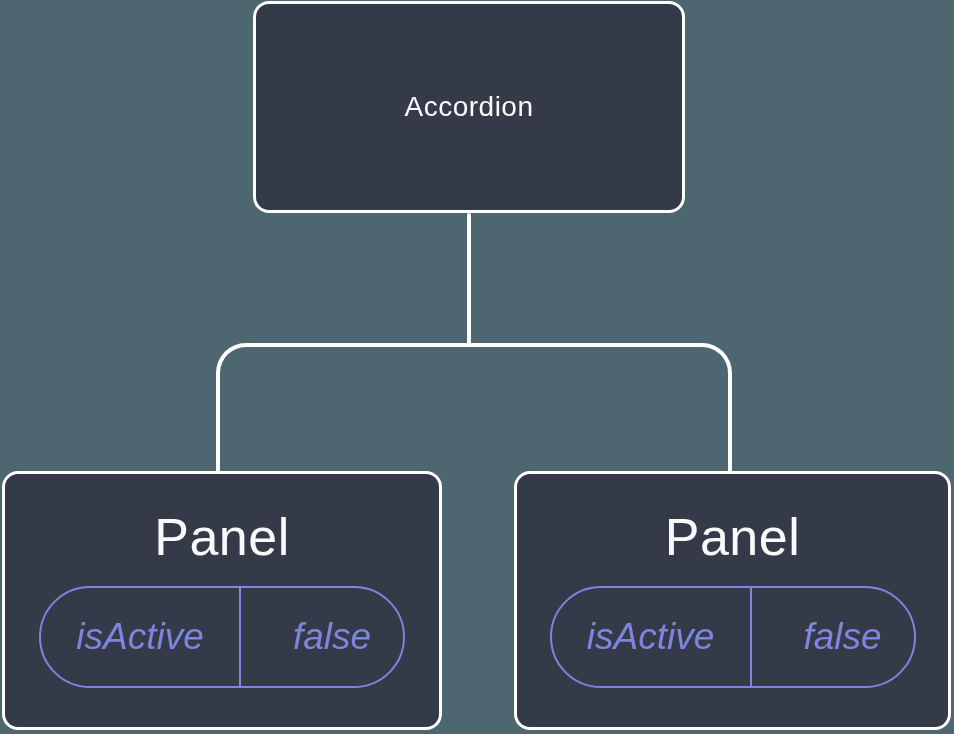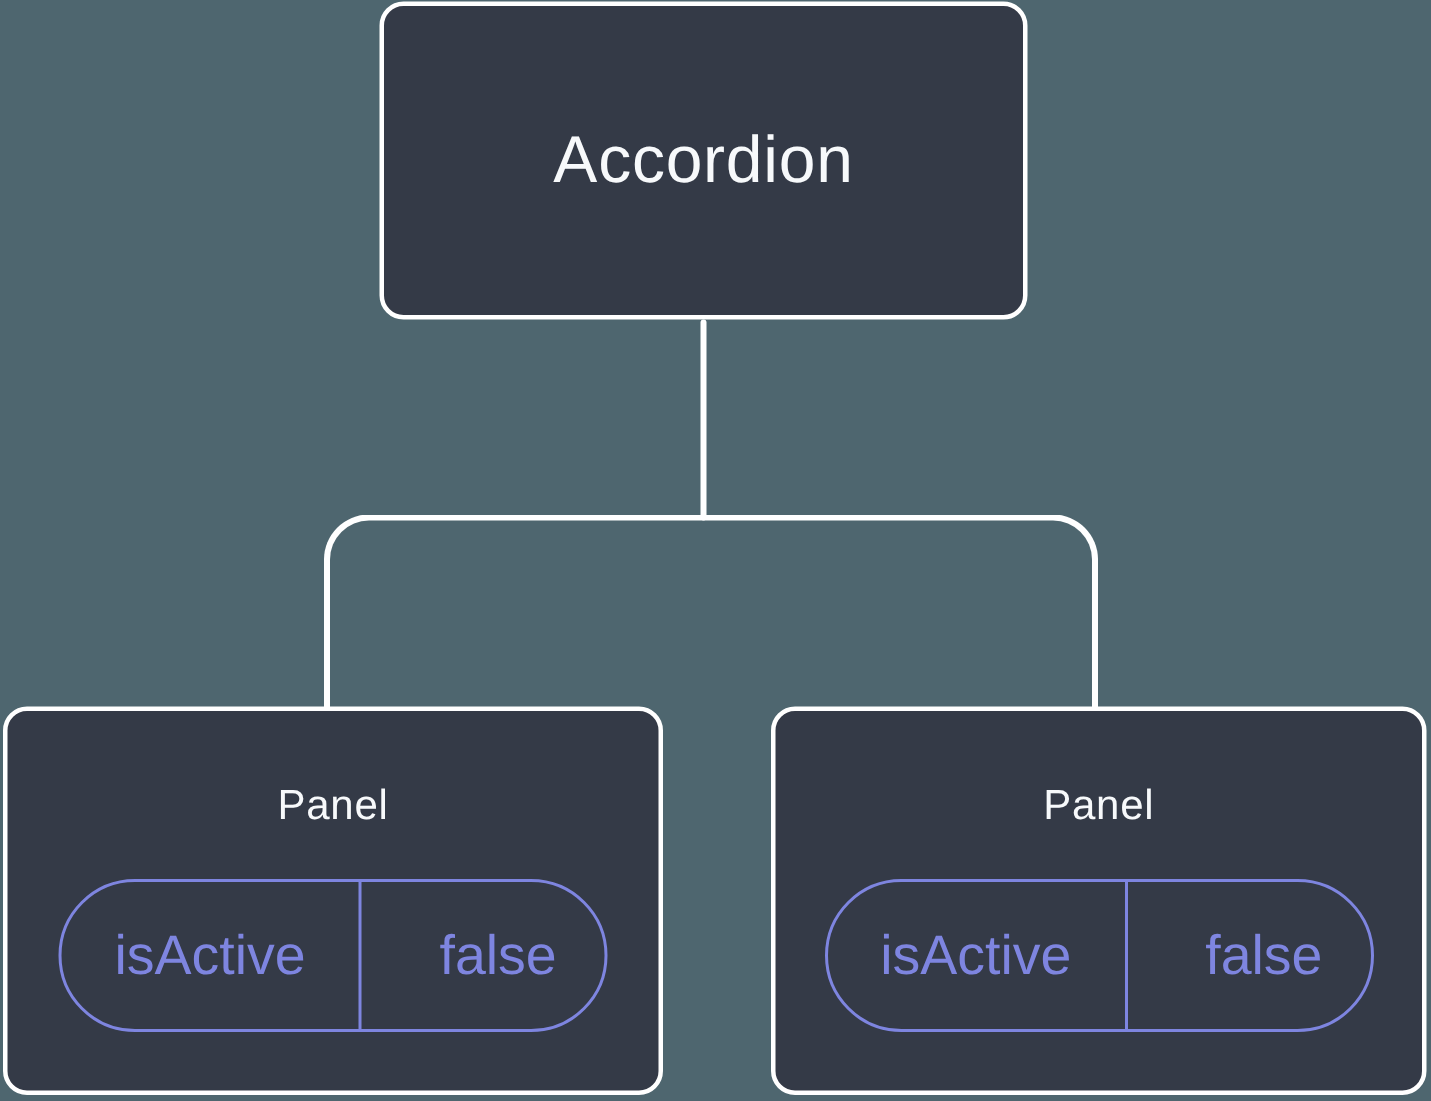--- a/index.html
+++ b/index.html
@@ -27,47 +27,47 @@
     background:var(--node_fill);
     border:3px solid var(--node_border);
     border-radius:16px;
   }
   .node-root{
     left:253px;top:1px;width:432px;height:212px;
     display:flex;align-items:center;justify-content:center;
   }
   .node-label{
     color:var(--text_primary);
-    font-size:44px;font-weight:500;letter-spacing:.5px;
+    font-size:28px;font-weight:500;letter-spacing:.5px;
   }
   .node-panel{
     top:471px;height:259px;
     display:flex;flex-direction:column;align-items:center;
   }
   .node-panel-left{left:2px;width:440px;}
   .node-panel-right{left:514px;width:437px;}
   .panel-title{
     margin-top:40px;
     line-height:46px;
     color:var(--text_primary);
-    font-size:28px;font-weight:500;letter-spacing:.5px;
+    font-size:52px;font-weight:500;letter-spacing:.5px;
   }
   
   .state-pill{
     margin-top:26px;
     width:366px;height:102px;
     border:2px solid var(--accent_purple);
     border-radius:999px;
     display:flex;
     overflow:hidden;
   }
   .pill-cell{
     display:flex;align-items:center;justify-content:center;
     color:var(--accent_purple);
-    font-size:37px;font-weight:400;
+    font-size:37px;font-weight:400;font-style:italic;
   }
   .pill-key{width:58.5%;border-right:2px solid var(--accent_purple);}
   .pill-value{width:41.5%;margin-left:20px;}
   
   .connector-stem{
     position:absolute;
     left:467px;top:213px;width:4px;height:134px;
     background:var(--connector);
     border-radius:2px;
   }

